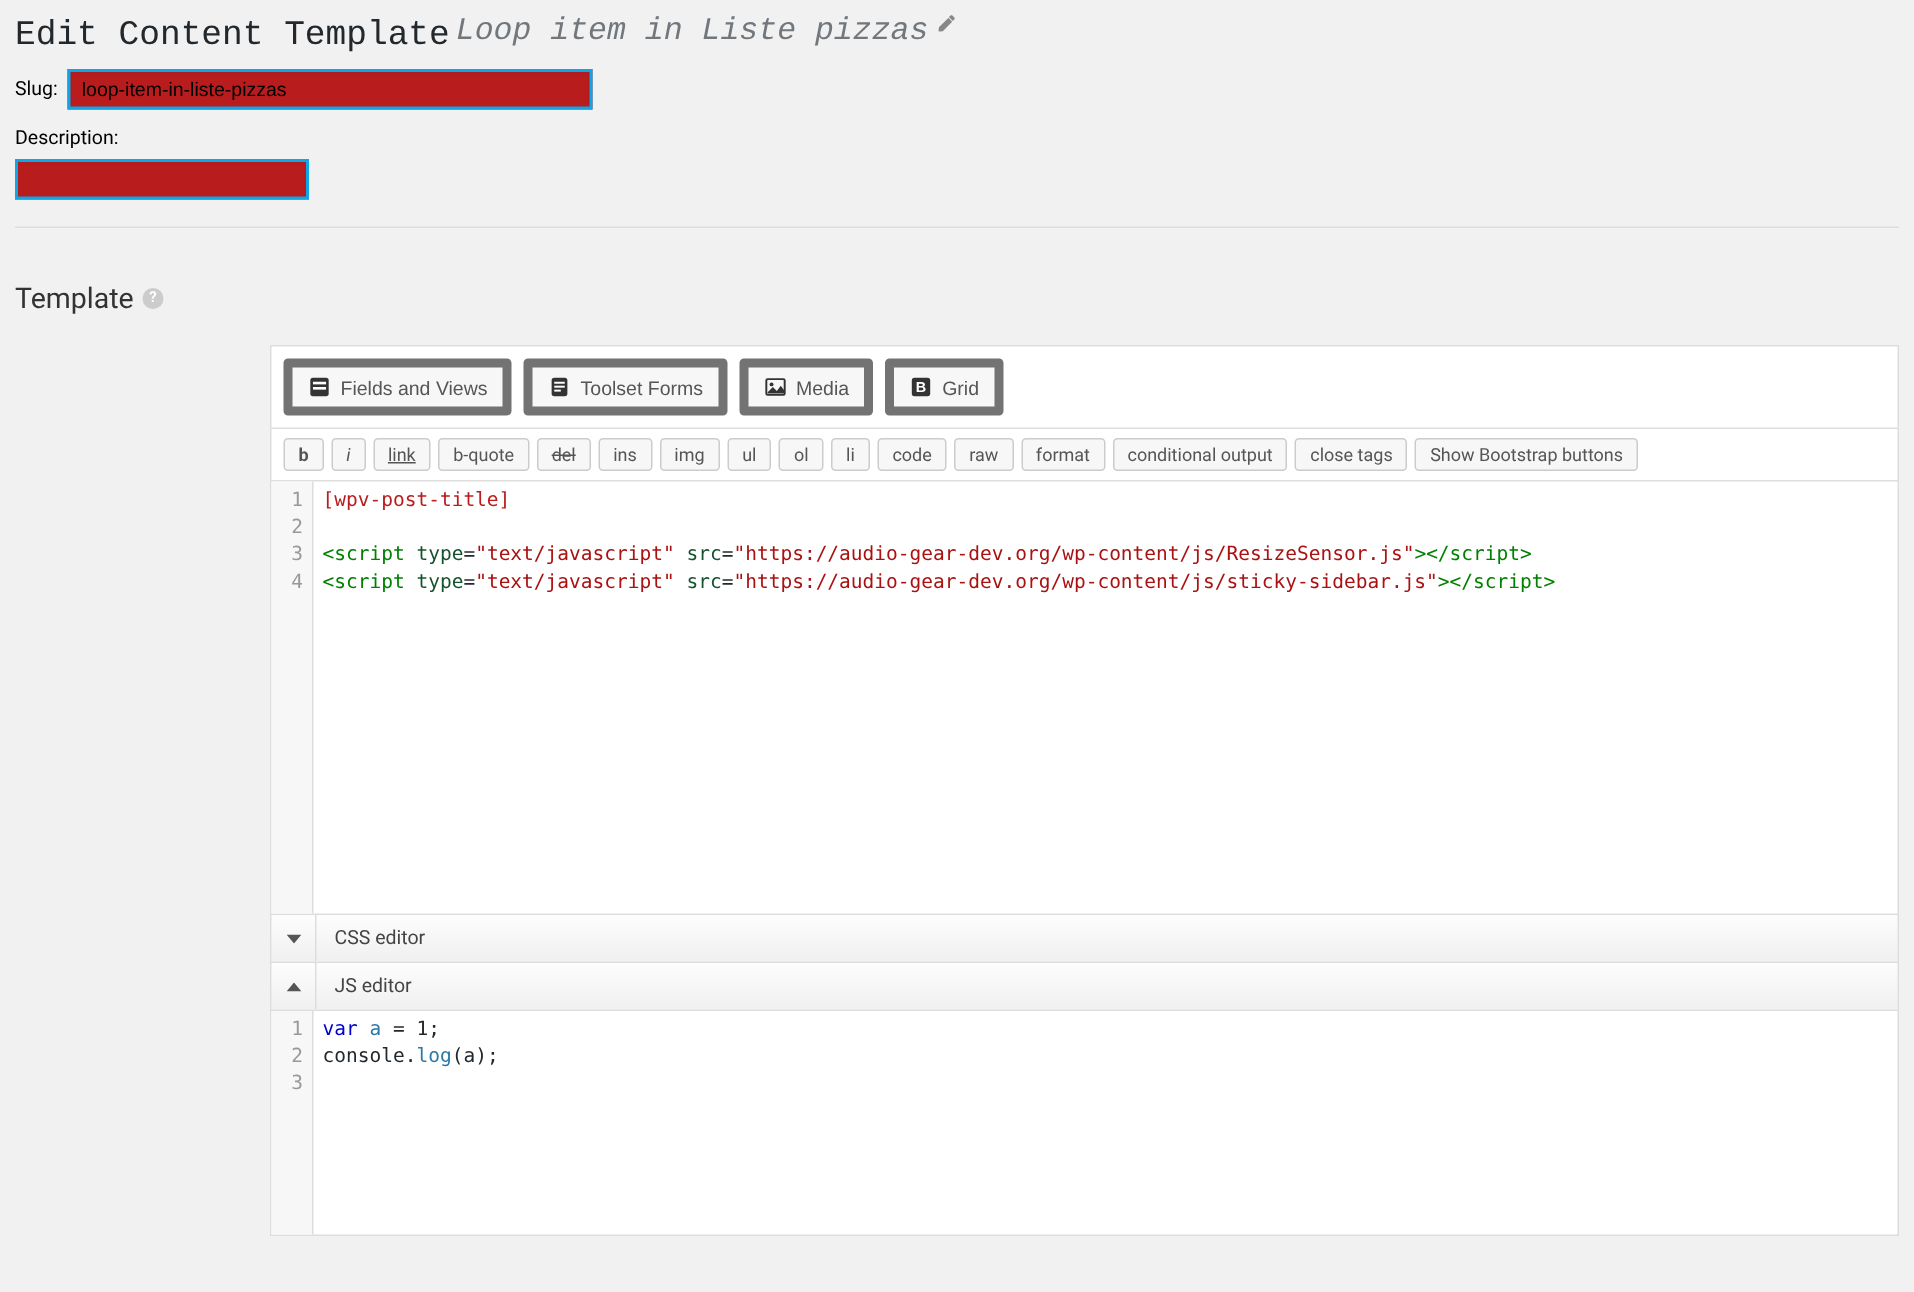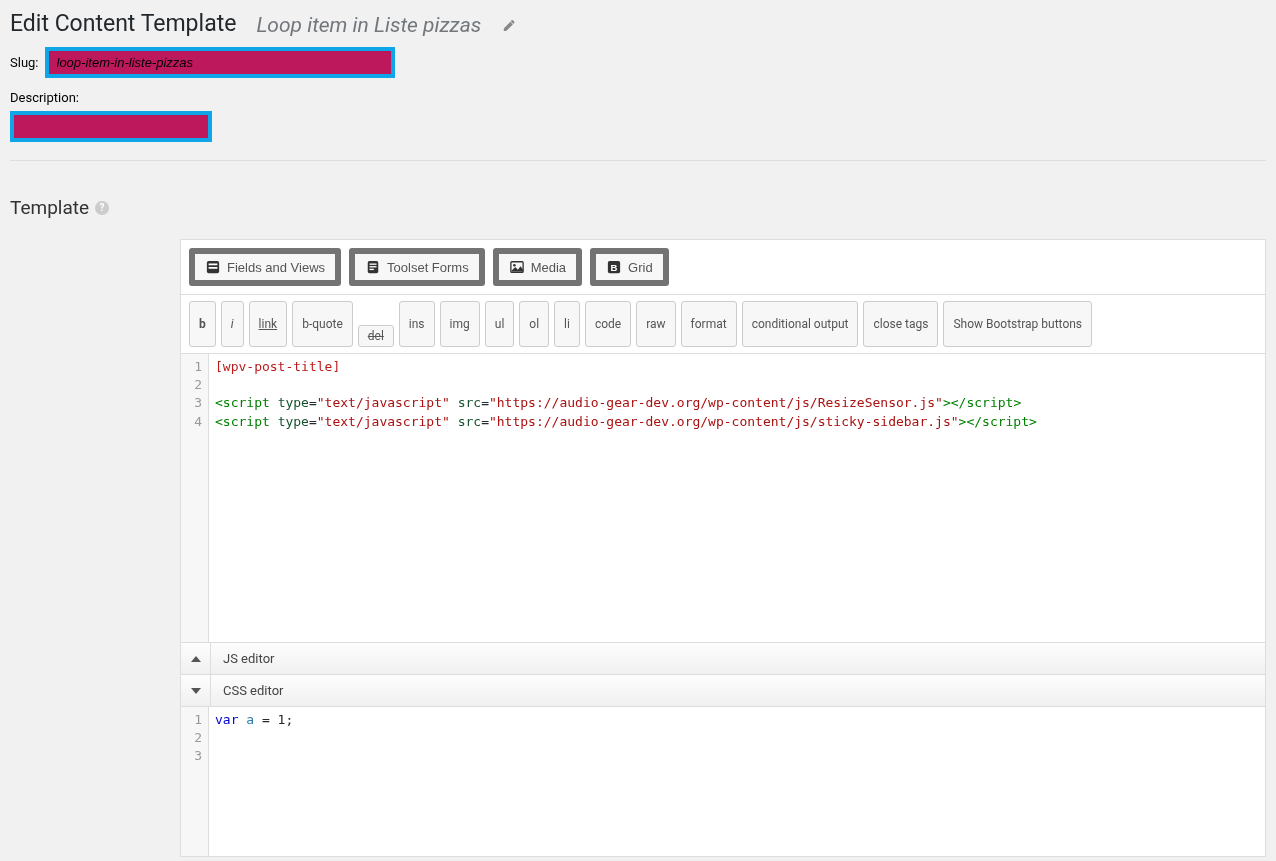--- a/index.html
+++ b/index.html
@@ -5,23 +5,24 @@
     * { box-sizing: border-box; margin: 0; padding: 0; }
     body {
       font-family: -apple-system, BlinkMacSystemFont, "Segoe UI", Roboto, sans-serif;
       background: #f1f1f1;
       color: #23282d;
       font-size: 13px;
       padding: 10px;
     }
     .header-row {
       display: flex;
-      align-items: flex-end;
-      gap: 20px;
+      align-items: flex-start;
+      gap: 4px;
       margin-bottom: 10px;
+      font-family: Liberation Mono, monospace;
     }
     .page-title {
       font-size: 23px;
       font-weight: 400;
       color: #23282d;
     }
     .item-title {
       font-size: 21px;
       font-style: italic;
       color: #72777c;
@@ -34,26 +35,25 @@
     .field-row {
       display: flex;
       align-items: center;
       gap: 6px;
       margin-bottom: 12px;
     }
     .field-label {
       color: #000000;
     }
     .text-input {
-      border: 4px solid #0ea5e9;
-      background: #be185d;
+      border: 2px solid #0ea5e9;
+      background: #b91c1c;
       padding: 4px 8px;
       font-size: 13px;
       box-shadow: inset 0 1px 2px rgba(0,0,0,0.05);
-      font-style: italic;
     }
     .slug-input { width: 350px; }
     .desc-input { flex: 1; height: 30px; }
     .hr { border: none; border-top: 1px solid #ddd; margin: 18px 0 35px 0; }
     .section-heading {
       font-size: 19px;
       font-weight: 400;
       color: #333;
       margin-bottom: 20px;
       display: flex;
@@ -116,21 +116,21 @@
       padding: 3px 9px;
       border-radius: 3px;
       font-size: 12px;
       color: #555;
       cursor: pointer;
       font-family: inherit;
     }
     .btn-sec.bold { font-weight: bold; }
     .btn-sec.italic { font-style: italic; }
     .btn-sec.underline { text-decoration: underline; }
-    .btn-sec.strike { text-decoration: line-through; margin-top: 24px; }
+    .btn-sec.strike { text-decoration: line-through; }
     .code-editor {
       display: flex;
       border: 1px solid #ddd;
       background: #fff;
       min-height: 290px;
       font-family: Consolas, Monaco, monospace;
       font-size: 13px;
       line-height: 1.4;
     }
     .gutter {
@@ -287,37 +287,37 @@
       <div>2</div>
       <div>3</div>
       <div>4</div>
     </div>
     <div class="code-body"><div><span class="c-shortcode">[wpv-post-title]</span></div><div>&nbsp;</div><div><span class="c-tag">&lt;</span><span class="c-tag">script</span><span> </span><span class="c-attr">type</span><span>=</span><span class="c-str">"text/javascript"</span><span> </span><span class="c-attr">src</span><span>=</span><span class="c-str">"https://audio-gear-dev.org/wp-content/js/ResizeSensor.js"</span><span class="c-tag">&gt;</span><span class="c-tag">&lt;/</span><span class="c-tag">script</span><span class="c-tag">&gt;</span></div><div><span class="c-tag">&lt;</span><span class="c-tag">script</span><span> </span><span class="c-attr">type</span><span>=</span><span class="c-str">"text/javascript"</span><span> </span><span class="c-attr">src</span><span>=</span><span class="c-str">"https://audio-gear-dev.org/wp-content/js/sticky-sidebar.js"</span><span class="c-tag">&gt;</span><span class="c-tag">&lt;/</span><span class="c-tag">script</span><span class="c-tag">&gt;</span></div></div>
   </div>
 
   <div class="section-bar">
     <div class="caret-cell">
       <svg width="10" height="6" viewBox="0 0 10 6" fill="currentColor">
+          <path d="M0 0 L10 0 L5 6 Z"></path>
+        </svg>
+    </div>
+    <div class="label-cell">CSS editor</div>
+  </div>
+
+  <div class="section-bar">
+    <div class="caret-cell">
+      <svg width="10" height="6" viewBox="0 0 10 6" fill="currentColor">
           <path d="M0 6 L10 6 L5 0 Z"></path>
         </svg>
     </div>
     <div class="label-cell">JS editor</div>
-  </div>
-
-  <div class="section-bar">
-    <div class="caret-cell">
-      <svg width="10" height="6" viewBox="0 0 10 6" fill="currentColor">
-          <path d="M0 0 L10 0 L5 6 Z"></path>
-        </svg>
-    </div>
-    <div class="label-cell">CSS editor</div>
   </div>
 
   <div class="js-editor">
     <div class="gutter">
       <div>1</div>
       <div>2</div>
       <div>3</div>
     </div>
-    <div class="code-body"><div><span class="c-kw">var</span><span> </span><span class="c-var">a</span><span> = 1;</span></div></div>
+    <div class="code-body"><div><span class="c-kw">var</span><span> </span><span class="c-var">a</span><span> = 1;</span></div><div><span>console.</span><span class="c-var">log</span><span>(a);</span></div></div>
   </div>
 
 </div>
 
 </body></html>

